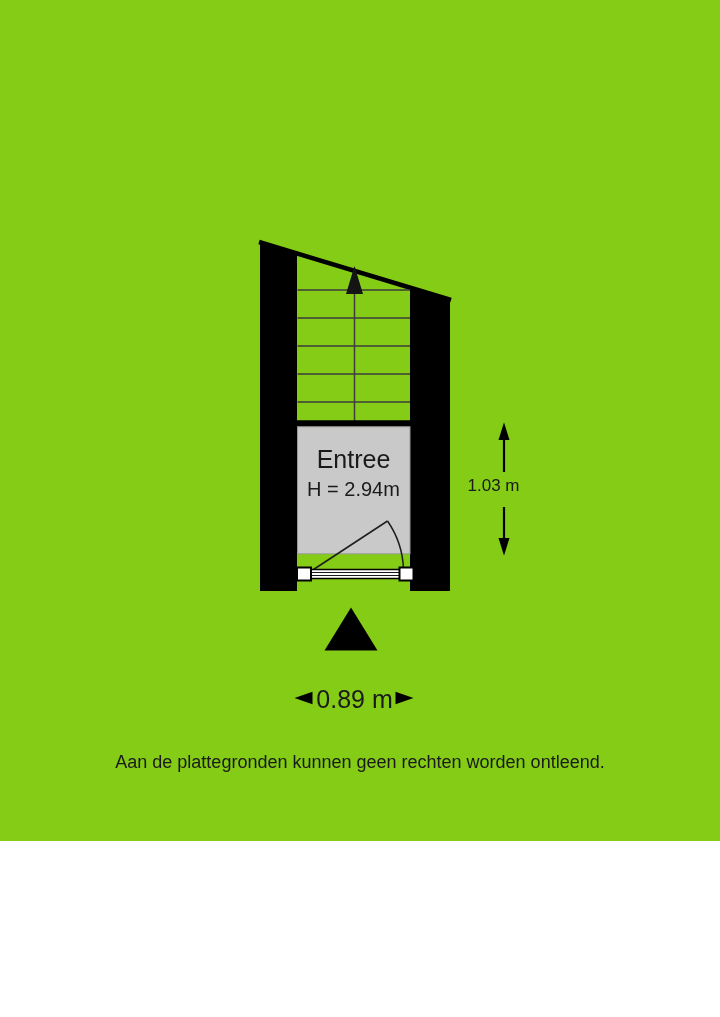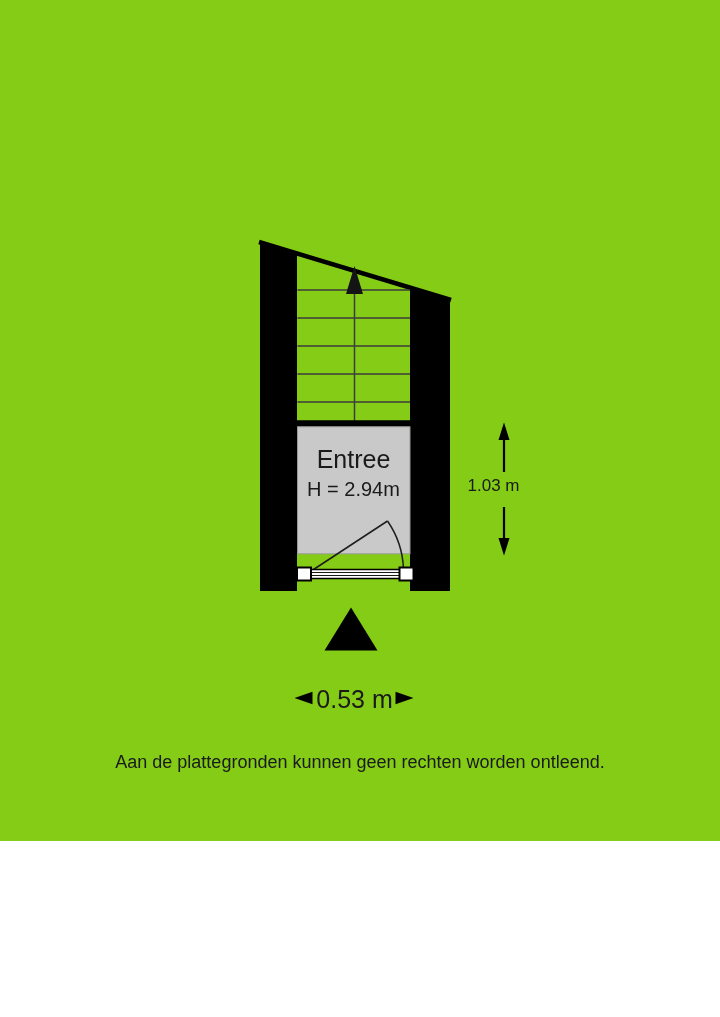--- a/index.html
+++ b/index.html
@@ -81,17 +81,17 @@
       <polygon points="413.5,698 395.5,691.8 395.5,704.2" fill="#000000"></polygon>
     </g>
   </svg>
 
   <div class="label entree-label">Entree</div>
 
   <div class="label height-label">H = 2.94m</div>
 
   <div class="label vdim-label">1.03 m</div>
 
-  <div class="label hdim-label">0.53 m</div>
+  <div class="label hdim-label">0.89 m</div>
 
   <div class="label disclaimer">Aan de plattegronden kunnen geen rechten worden ontleend.</div>
 
 </div>
 
 </body></html>

